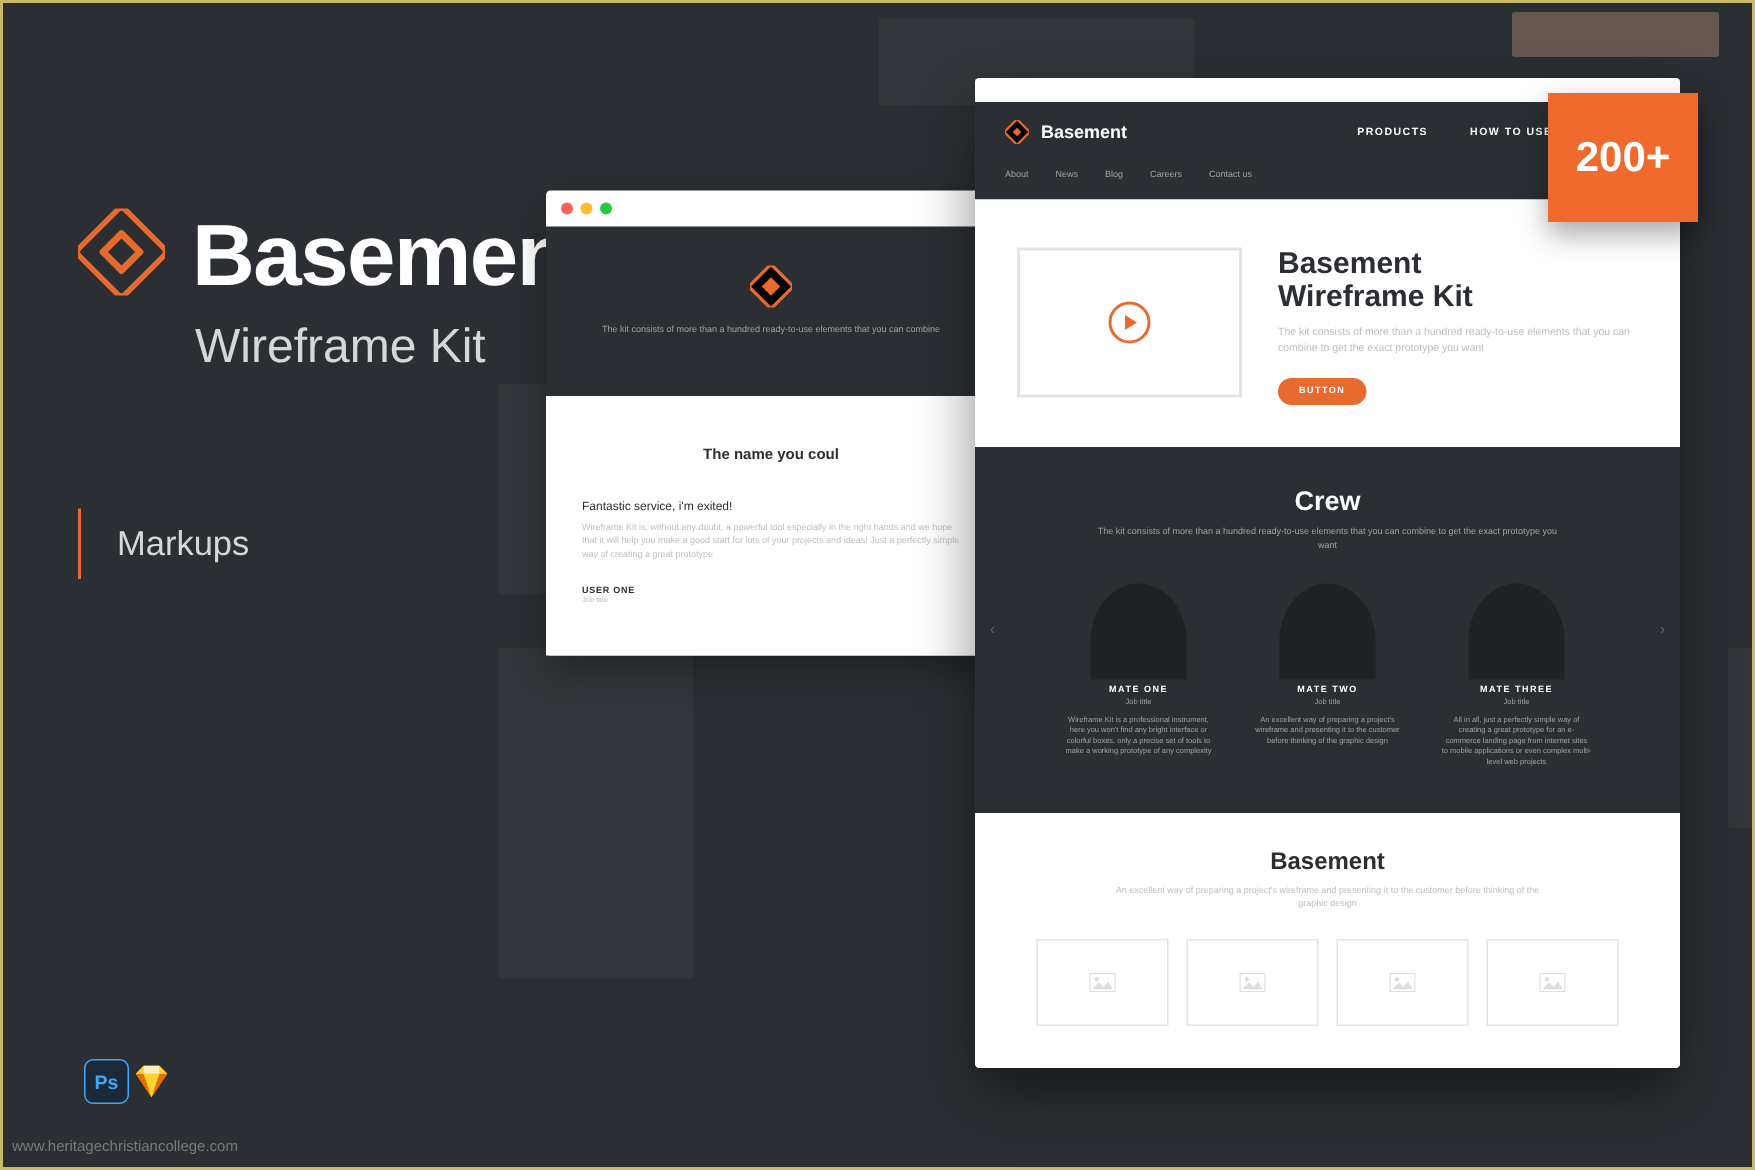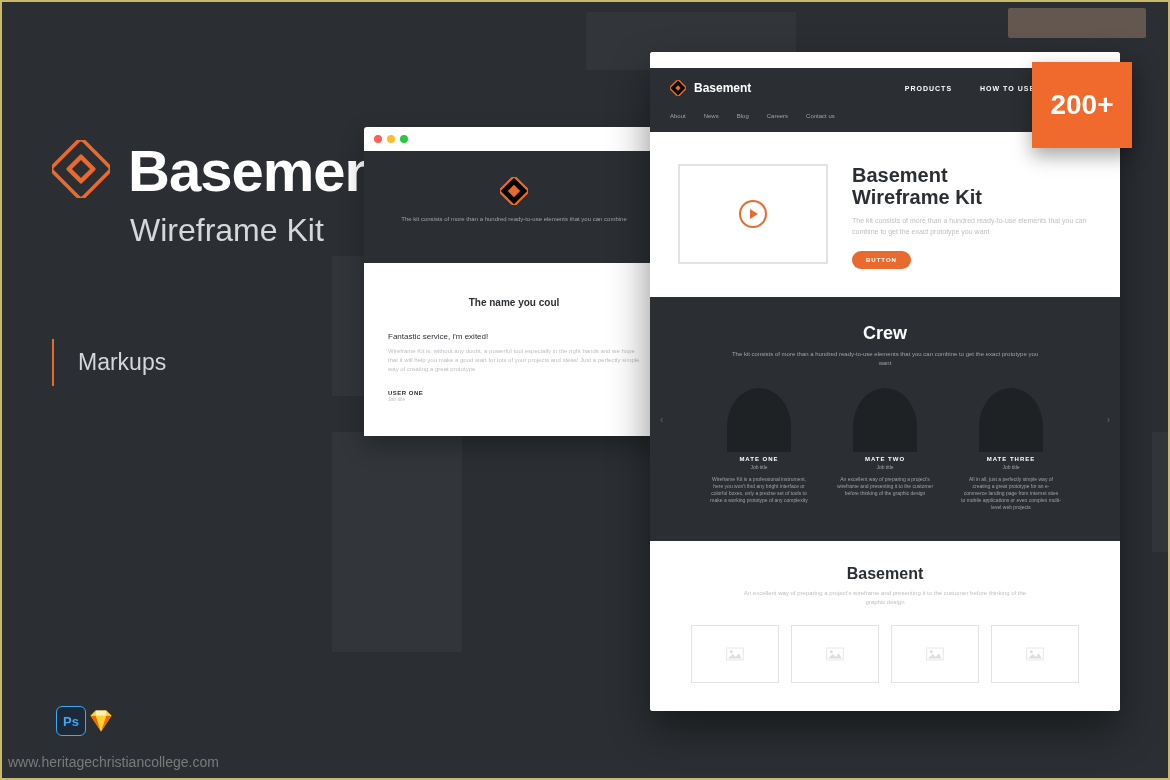--- a/index.html
+++ b/index.html
@@ -81,21 +81,21 @@
   .footer-text {
     font-size: 14px;
     letter-spacing: 3px;
     color: #9fa2a4;
     font-weight: 400;
   }
   .attribution {
     position: absolute;
     bottom: 8px;
     left: 6px;
-    font-size: 14px;
+    font-size: 10px;
     color: #7a7a7a;
   }
 
   
   .ghost {
     position: absolute;
     background: #33373b;
     border-radius: 2px;
     opacity: .9;
   }

